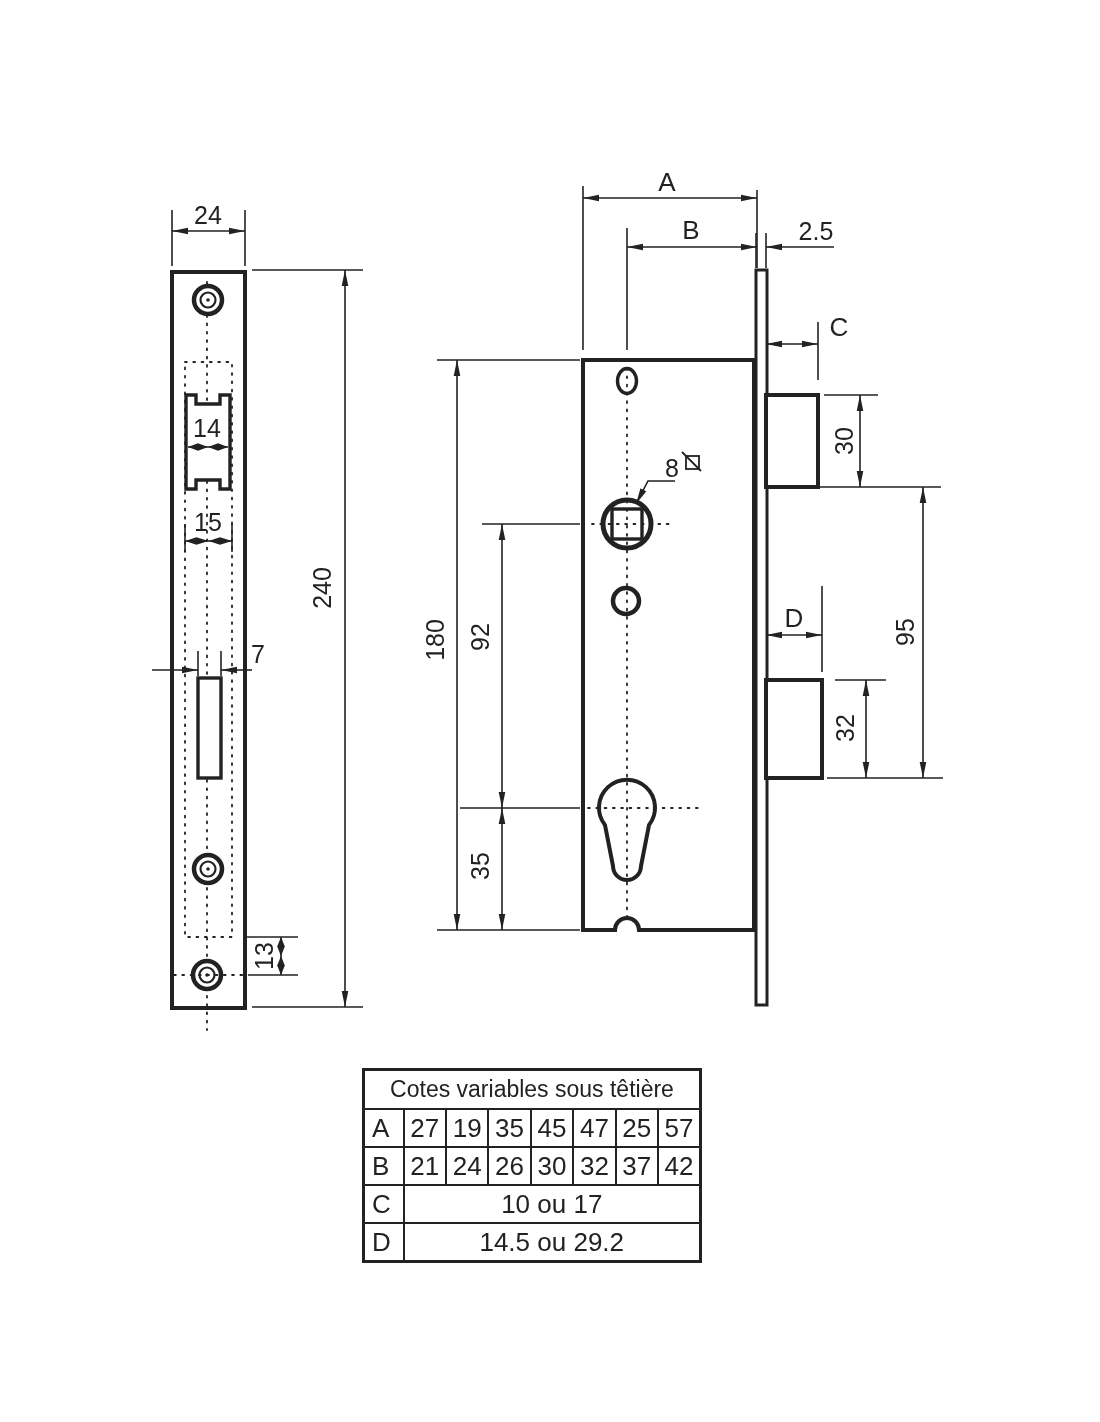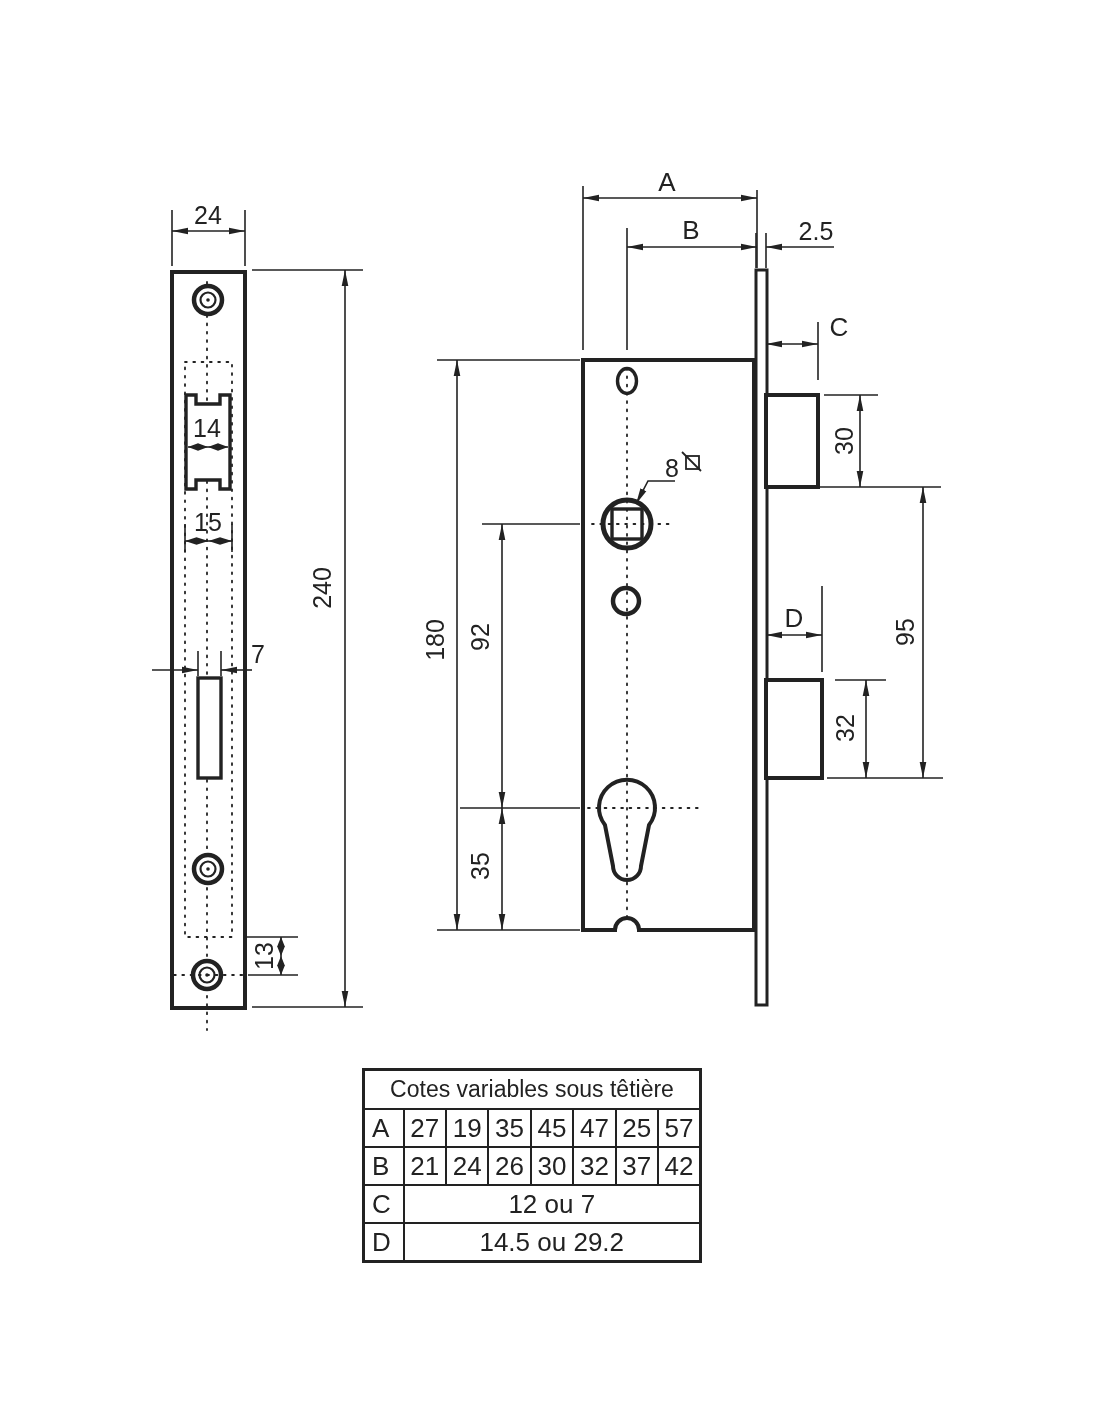--- a/index.html
+++ b/index.html
@@ -248,21 +248,21 @@
       <td>21</td>
       <td>24</td>
       <td>26</td>
       <td>30</td>
       <td>32</td>
       <td>37</td>
       <td>42</td>
     </tr>
     <tr>
       <td class="row-label">C</td>
-      <td colspan="7">12 ou 7</td>
+      <td colspan="7">10 ou 17</td>
     </tr>
     <tr>
       <td class="row-label">D</td>
       <td colspan="7">14.5 ou 29.2</td>
     </tr>
   </tbody>
 </table>
 
 </div>
 

